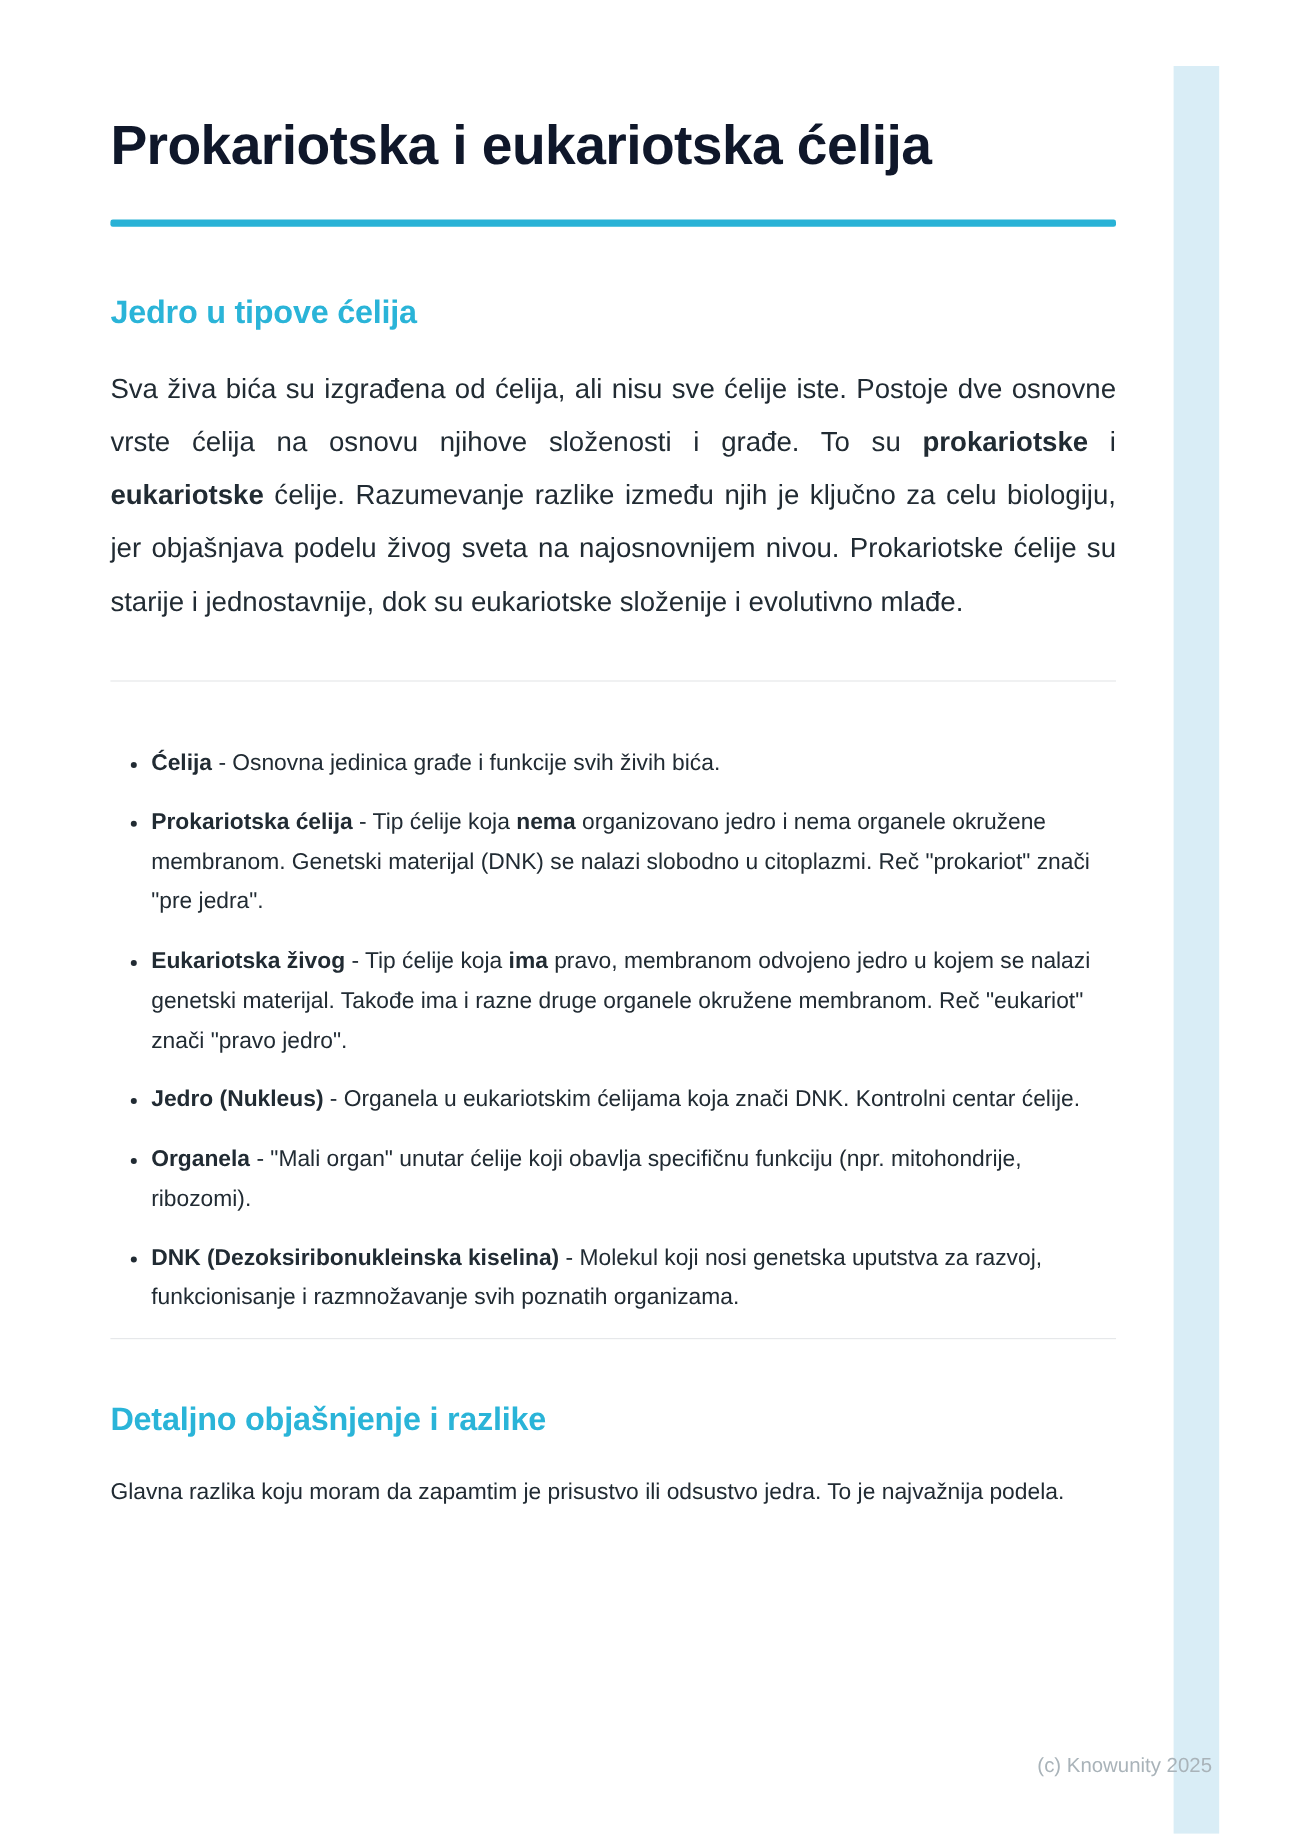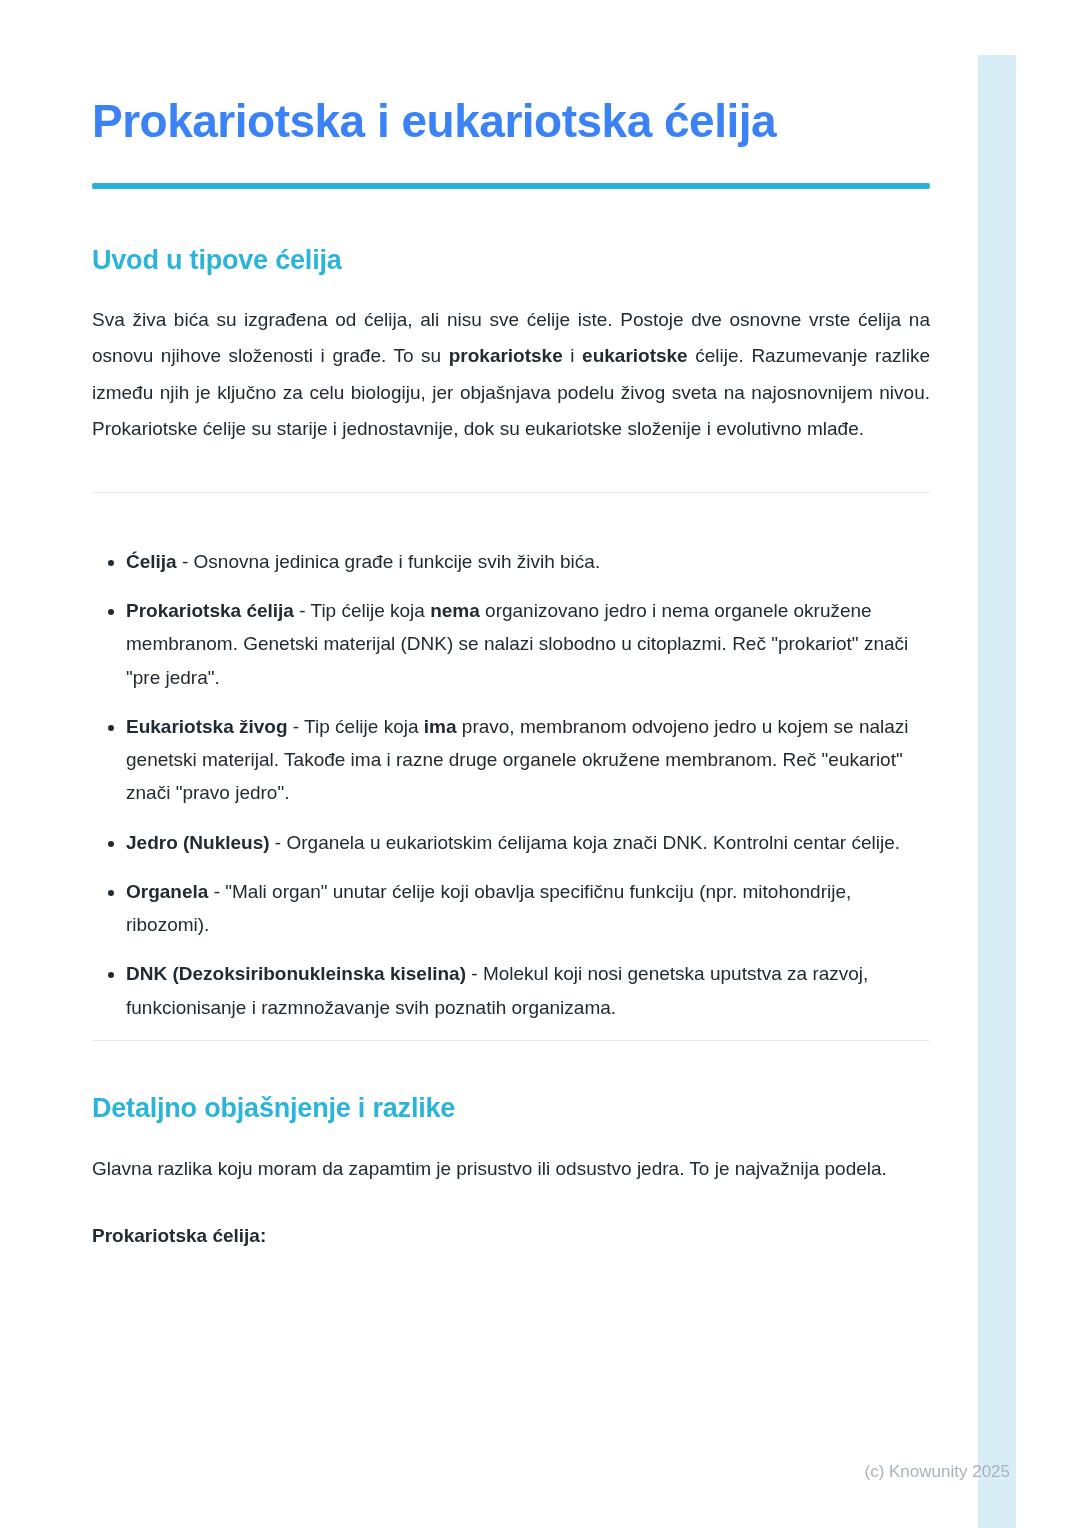--- a/index.html
+++ b/index.html
@@ -27,40 +27,40 @@
     left: 92px;
     top: 0;
     width: 838px;
     padding-top: 92px;
     z-index: 2;
   }
   h1.page-title {
     font-size: 46px;
     line-height: 1.28;
     font-weight: bold;
-    color: #3b82f6;
+    color: #0f172a;
     letter-spacing: -0.5px;
     max-width: 800px;
     margin-bottom: 32px;
   }
   .title-rule {
     height: 6px;
     background: #29b2d6;
     border-radius: 2px;
     margin-bottom: 56px;
   }
   h2.section-heading {
     font-size: 27px;
     font-weight: bold;
     color: #2ab4d8;
     margin-bottom: 26px;
     letter-spacing: -0.2px;
   }
   p.body-par {
-    font-size: 19px;
+    font-size: 23px;
     line-height: 1.92;
     text-align: justify;
     color: #212b33;
     margin-bottom: 44px;
   }
   .divider {
     border: none;
     border-top: 1px solid #e6e8ea;
     margin: 8px 0 52px 0;
   }
@@ -100,21 +100,21 @@
 <body>
 
 <div class="side-strip"></div>
 
 <div class="content">
 
   <h1 class="page-title">Prokariotska i eukariotska ćelija</h1>
 
   <div class="title-rule"></div>
 
-  <h2 class="section-heading">Uvod u tipove ćelija</h2>
+  <h2 class="section-heading">Jedro u tipove ćelija</h2>
 
   <p class="body-par"><span>Sva živa bića su izgrađena od ćelija, ali nisu sve ćelije iste. Postoje dve osnovne vrste ćelija na osnovu njihove složenosti i građe. To su </span><span class="b">prokariotske</span><span> i </span><span class="b">eukariotske</span><span> ćelije. Razumevanje razlike između njih je ključno za celu biologiju, jer objašnjava podelu živog sveta na najosnovnijem nivou. Prokariotske ćelije su starije i jednostavnije, dok su eukariotske složenije i evolutivno mlađe.</span></p>
 
   <hr class="divider">
 
 
   <ul class="terms-list">
     <li><span class="b">Ćelija</span><span> - Osnovna jedinica građe i funkcije svih živih bića.</span></li>
     <li><span class="b">Prokariotska ćelija</span><span> - Tip ćelije koja </span><span class="b">nema</span><span> organizovano jedro i nema organele okružene membranom. Genetski materijal (DNK) se nalazi slobodno u citoplazmi. Reč "prokariot" znači "pre jedra".</span></li>
     <li><span class="b">Eukariotska živog</span><span> - Tip ćelije koja </span><span class="b">ima</span><span> pravo, membranom odvojeno jedro u kojem se nalazi genetski materijal. Takođe ima i razne druge organele okružene membranom. Reč "eukariot" znači "pravo jedro".</span></li>
@@ -122,17 +122,16 @@
     <li><span class="b">Organela</span><span> - "Mali organ" unutar ćelije koji obavlja specifičnu funkciju (npr. mitohondrije, ribozomi).</span></li>
     <li><span class="b">DNK (Dezoksiribonukleinska kiselina)</span><span> - Molekul koji nosi genetska uputstva za razvoj, funkcionisanje i razmnožavanje svih poznatih organizama.</span></li>
   </ul>
 
   <hr class="divider">
 
   <h2 class="section-heading">Detaljno objašnjenje i razlike</h2>
 
   <p class="lead-par">Glavna razlika koju moram da zapamtim je prisustvo ili odsustvo jedra. To je najvažnija podela.</p>
 
-  <p class="bold-line">Prokariotska ćelija:</p>
 
 </div>
 
 <div class="watermark">(c) Knowunity 2025</div>
 
 </body></html>

